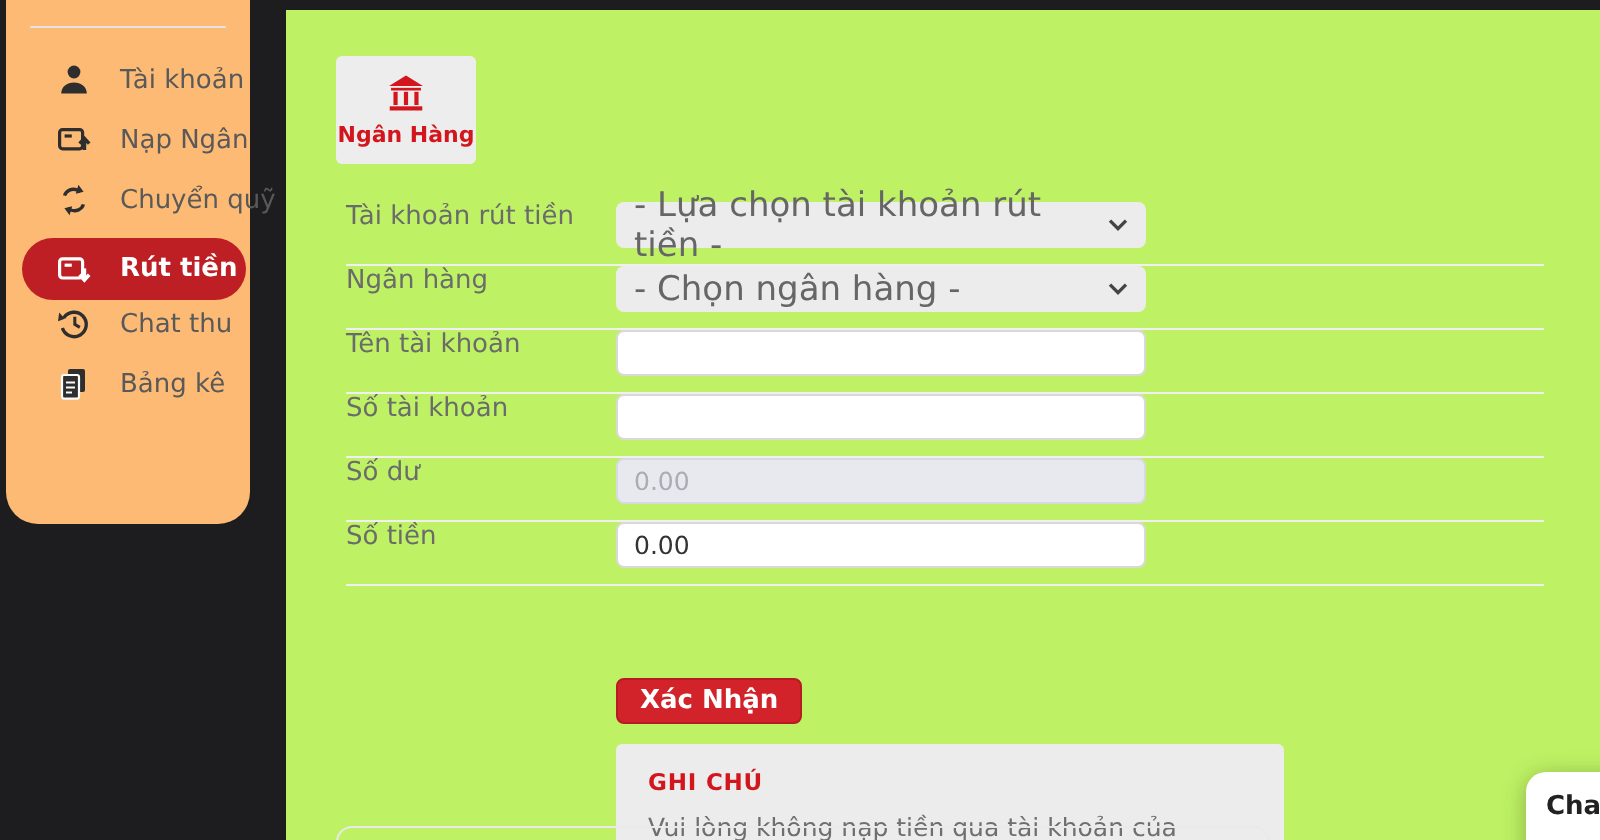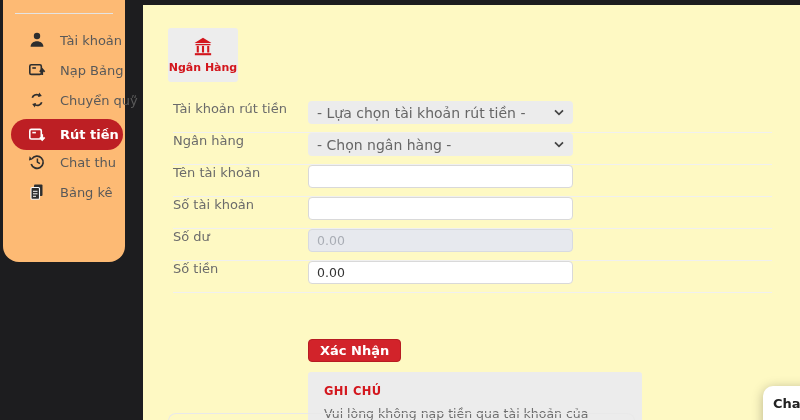--- a/index.html
+++ b/index.html
@@ -25,35 +25,35 @@
   .menu-item.active{
     background:#bd1f24;border-radius:17px;color:#fff;font-weight:bold;right:2px;
   }
   .menu-item .icon{width:20px;height:20px;flex-shrink:0;display:flex;align-items:center;justify-content:center;}
   .badge{
     margin-left:5px;width:15px;height:15px;border-radius:50%;
     background:#141414;color:#fff;font-size:9.5px;font-weight:bold;
     display:flex;align-items:center;justify-content:center;
   }
   
-  .main{position:absolute;left:143px;top:5px;right:0;bottom:0;background:#fef9c3;}
+  .main{position:absolute;left:143px;top:5px;right:0;bottom:0;background:#bef264;}
   .bank-tab{
     position:absolute;left:25px;top:23px;width:70px;height:54px;
     background:#ededed;border-radius:3px;cursor:pointer;
     display:flex;flex-direction:column;align-items:center;justify-content:center;gap:3px;
   }
   .bank-tab-label{color:#d3161d;font-size:11px;font-weight:bold;}
   .form{position:absolute;left:30px;right:28px;top:96px;}
   .form-row{display:flex;align-items:flex-start;height:31px;border-bottom:1px solid #f0f0f0;}
   .row-label{width:135px;flex-shrink:0;font-size:13px;color:#6b6b6b;}
   .row-control{width:265px;}
   .select{
     height:23px;background:#ececec;border-radius:4px;cursor:pointer;
     display:flex;align-items:center;justify-content:space-between;
-    padding:0 9px;font-size:14px;color:#666;
+    padding:0 9px;font-size:17px;color:#666;
   }
   .input{
     width:100%;box-sizing:border-box;height:23px;
     border:1px solid #d9d9d9;border-radius:4px;padding:0 8px;
     font-size:12.5px;color:#333;background:#fff;font-family:inherit;
   }
   .input.disabled{background:#e7e9ee;border-color:#d7dae1;color:#a9adb5;}
   .check-row{
     display:flex;align-items:center;height:33px;border-bottom:1px solid #f0f0f0;
     padding-left:135px;gap:8px;font-size:13px;color:#484848;
@@ -105,21 +105,21 @@
 
   <div class="menu-item mi-2">
     <span class="icon">
       <svg width="20" height="20" viewBox="0 0 20 20" fill="none" stroke="#2e2e2e" stroke-width="1.6">
           <rect x="2.8" y="4.8" width="11.5" height="9.6" rx="1.5"></rect>
           <path d="M5.3 8h3.6"></path>
           <path d="M15.2 15v-5.4" stroke-width="1.8"></path>
           <path d="M12.8 11.8l2.4-2.6 2.4 2.6" stroke-width="1.8"></path>
         </svg>
     </span>
-    <span>Nạp Bảng</span>
+    <span>Nạp Ngân</span>
   </div>
 
   <div class="menu-item mi-3">
     <span class="icon">
       <svg width="20" height="20" viewBox="0 0 20 20">
           <path d="M5.3 7.8C6 5.3 9 4 11.6 5l1.6.7" fill="none" stroke="#2e2e2e" stroke-width="1.7"></path>
           <path d="M12.2 2.4l2.6 3.5-3.9 1z" fill="#2e2e2e"></path>
           <path d="M14.7 12.2c-.7 2.5-3.7 3.8-6.3 2.8l-1.6-.7" fill="none" stroke="#2e2e2e" stroke-width="1.7"></path>
           <path d="M7.8 17.6l-2.6-3.5 3.9-1z" fill="#2e2e2e"></path>
         </svg>

